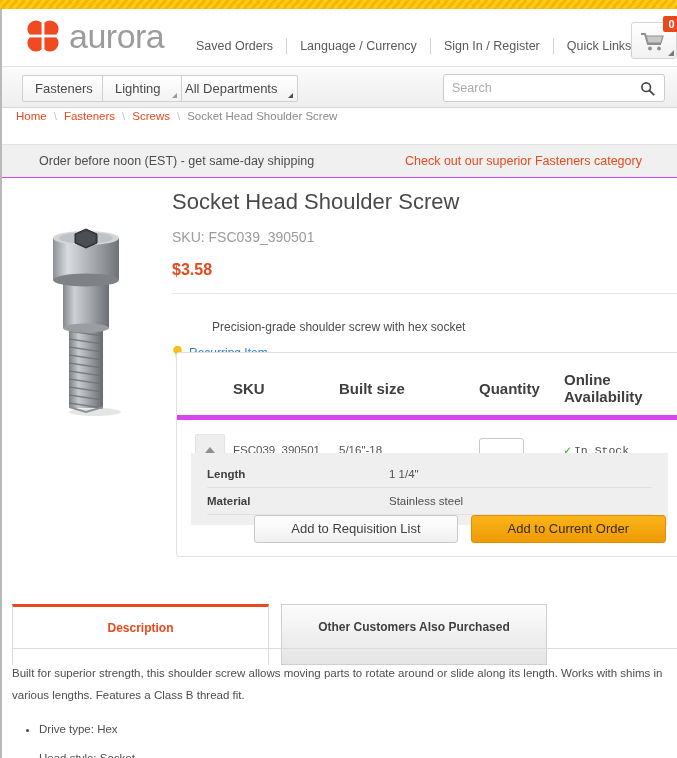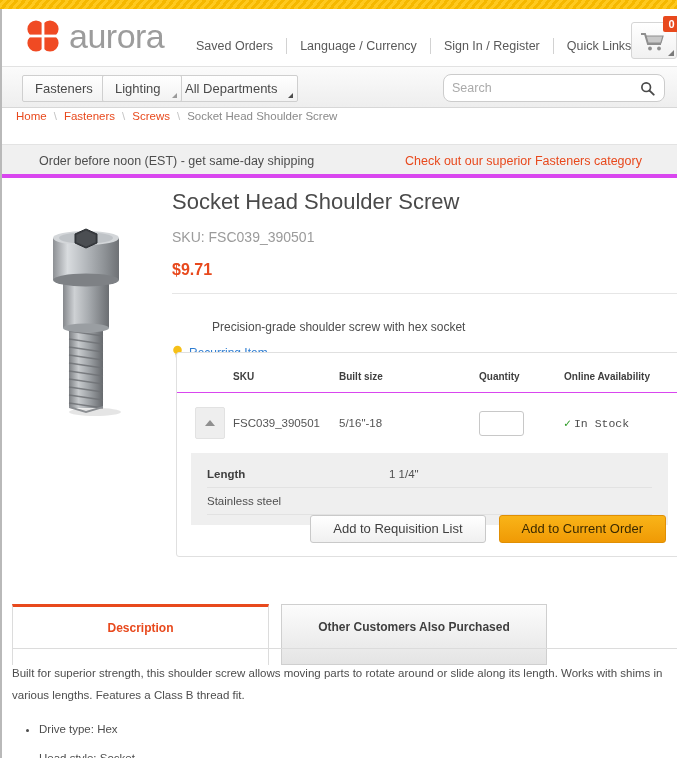--- a/index.html
+++ b/index.html
@@ -103,21 +103,21 @@
   .dept-tab .tri {
     position: absolute; right: 4px; bottom: 3px;
     width: 0; height: 0;
     border-left: 5px solid transparent;
     border-bottom: 5px solid #9a9a9a;
   }
   .dept-tab.strong .tri { border-bottom-color: #4d4d4d; }
   .search-wrap {
     position: absolute; right: 12px; top: 7px;
     width: 222px; height: 28px;
-    border: 1px solid #cccccc; border-radius: 8px;
+    border: 1px solid #cccccc; border-radius: 3px;
     background: #fff;
   }
   .search-wrap input {
     width: 186px; height: 26px; border: 0; outline: 0;
     padding: 0 8px; font-size: 12.5px; color: #555;
     font-family: "Liberation Sans", sans-serif; background: transparent;
   }
   .search-wrap input::placeholder { color: #aaa; }
   .search-icon {
     position: absolute; right: 9px; top: 6px;
@@ -132,21 +132,21 @@
   }
   .breadcrumb a { color: #e8491d; text-decoration: none; }
   .breadcrumb .bsep { color: #c3c3c3; margin: 0 7px; }
 
   
   .promo {
     position: absolute; top: 144px; left: 2px;
     width: 675px; height: 34px;
     background: #f0f0f0;
     border-top: 1px solid #e3e3e3;
-    border-bottom: 4px solid #d946ef;
+    border-bottom: 1px solid #d946ef;
   }
   .promo-left {
     position: absolute; left: 37px; top: 9px;
     font-size: 12.5px; color: #4d4d4d;
   }
   .promo-right {
     position: absolute; left: 403px; top: 9px;
     font-size: 12.5px; color: #e8491d; text-decoration: none;
   }
 
@@ -181,23 +181,23 @@
 
   
   .panel {
     position: absolute; left: 176px; top: 352px;
     width: 505px; height: 205px;
     border: 1px solid #e0e0e0; border-radius: 3px;
     background: #fff;
   }
   .opt-table { width: 100%; border-collapse: collapse; }
   .opt-table th {
-    font-size: 10px; color: #3f3f3f; font-weight: bold;
+    font-size: 15px; color: #3f3f3f; font-weight: bold;
     text-align: left; padding: 18px 0 10px 0;
-    border-bottom: 1px solid #d946ef;
+    border-bottom: 5px solid #d946ef;
   }
   .opt-table td {
     font-size: 11.5px; color: #555; padding: 14px 0;
     vertical-align: middle;
   }
   .col-toggle { width: 56px; }
   .col-sku    { width: 106px; }
   .col-thread { width: 140px; }
   .col-qty    { width: 85px; }
   .expander {
@@ -235,21 +235,21 @@
   .spec-row:last-child { border-bottom: 1px solid #e2e2e2; }
   .spec-label { width: 182px; font-weight: bold; color: #3f3f3f; }
   .spec-value { color: #4f4f4f; }
 
   .panel-actions {
     position: absolute; right: 14px; bottom: 13px;
     display: flex; gap: 13px;
   }
   .btn {
     height: 28px; border-radius: 3px; font-size: 13px;
-    cursor: pointer; padding: 0 22px; line-height: 26px;
+    cursor: pointer; padding: 0 36px; line-height: 26px;
     font-family: "Liberation Sans", sans-serif; white-space: nowrap;
   }
   .btn-secondary {
     background: linear-gradient(#ffffff, #f0f0f0);
     border: 1px solid #c9c9c9; color: #3f3f3f;
   }
   .btn-primary {
     background: linear-gradient(#f9b418, #f09a05);
     border: 1px solid #e08f04; color: #3b2a00;
   }
@@ -429,21 +429,21 @@
       <ellipse cx="53" cy="20" rx="27" ry="5.6" fill="#bfc3c7"></ellipse>
 
       <polygon points="53,11 64,16 64,25 53,30 42,25 42,16" fill="#3a3d41" stroke="#2b2e32" stroke-width="1"></polygon>
       <polygon points="53,12.5 62.5,17 62.5,24.2 53,28.6 43.5,24.2 43.5,17" fill="#4b4e52"></polygon>
     </svg>
   </div>
 
   <div class="info">
     <h1 class="prod-title">Socket Head Shoulder Screw</h1>
     <div class="prod-sku">SKU: FSC039_390501</div>
-    <div class="prod-price">$9.71</div>
+    <div class="prod-price">$3.58</div>
     <div class="rule"></div>
     <div class="prod-desc">Precision-grade shoulder screw with hex socket</div>
     <div class="recurring">
       <svg width="11" height="15" viewBox="0 0 11 15">
         <circle cx="5.5" cy="5" r="4.3" fill="#f6c018"></circle>
         <rect x="3.3" y="9" width="4.4" height="1.5" fill="#b8b8b8"></rect>
         <rect x="3.7" y="11" width="3.6" height="1.4" fill="#b8b8b8"></rect>
         <rect x="4.4" y="13" width="2.2" height="1.3" fill="#9a9a9a"></rect>
       </svg>
       <a href="#">Recurring Item</a>
@@ -481,20 +481,21 @@
         </tr>
       </tbody>
     </table>
 
     <div class="specs">
       <div class="spec-row">
         <div class="spec-label">Length</div>
         <div class="spec-value">1 1/4"</div>
       </div>
       <div class="spec-row">
+        <div class="spec-label">Material</div>
         <div class="spec-value">Stainless steel</div>
       </div>
     </div>
 
     <div class="panel-actions">
       <button class="btn btn-secondary">Add to Requisition List</button>
       <button class="btn btn-primary">Add to Current Order</button>
     </div>
   </div>
 

